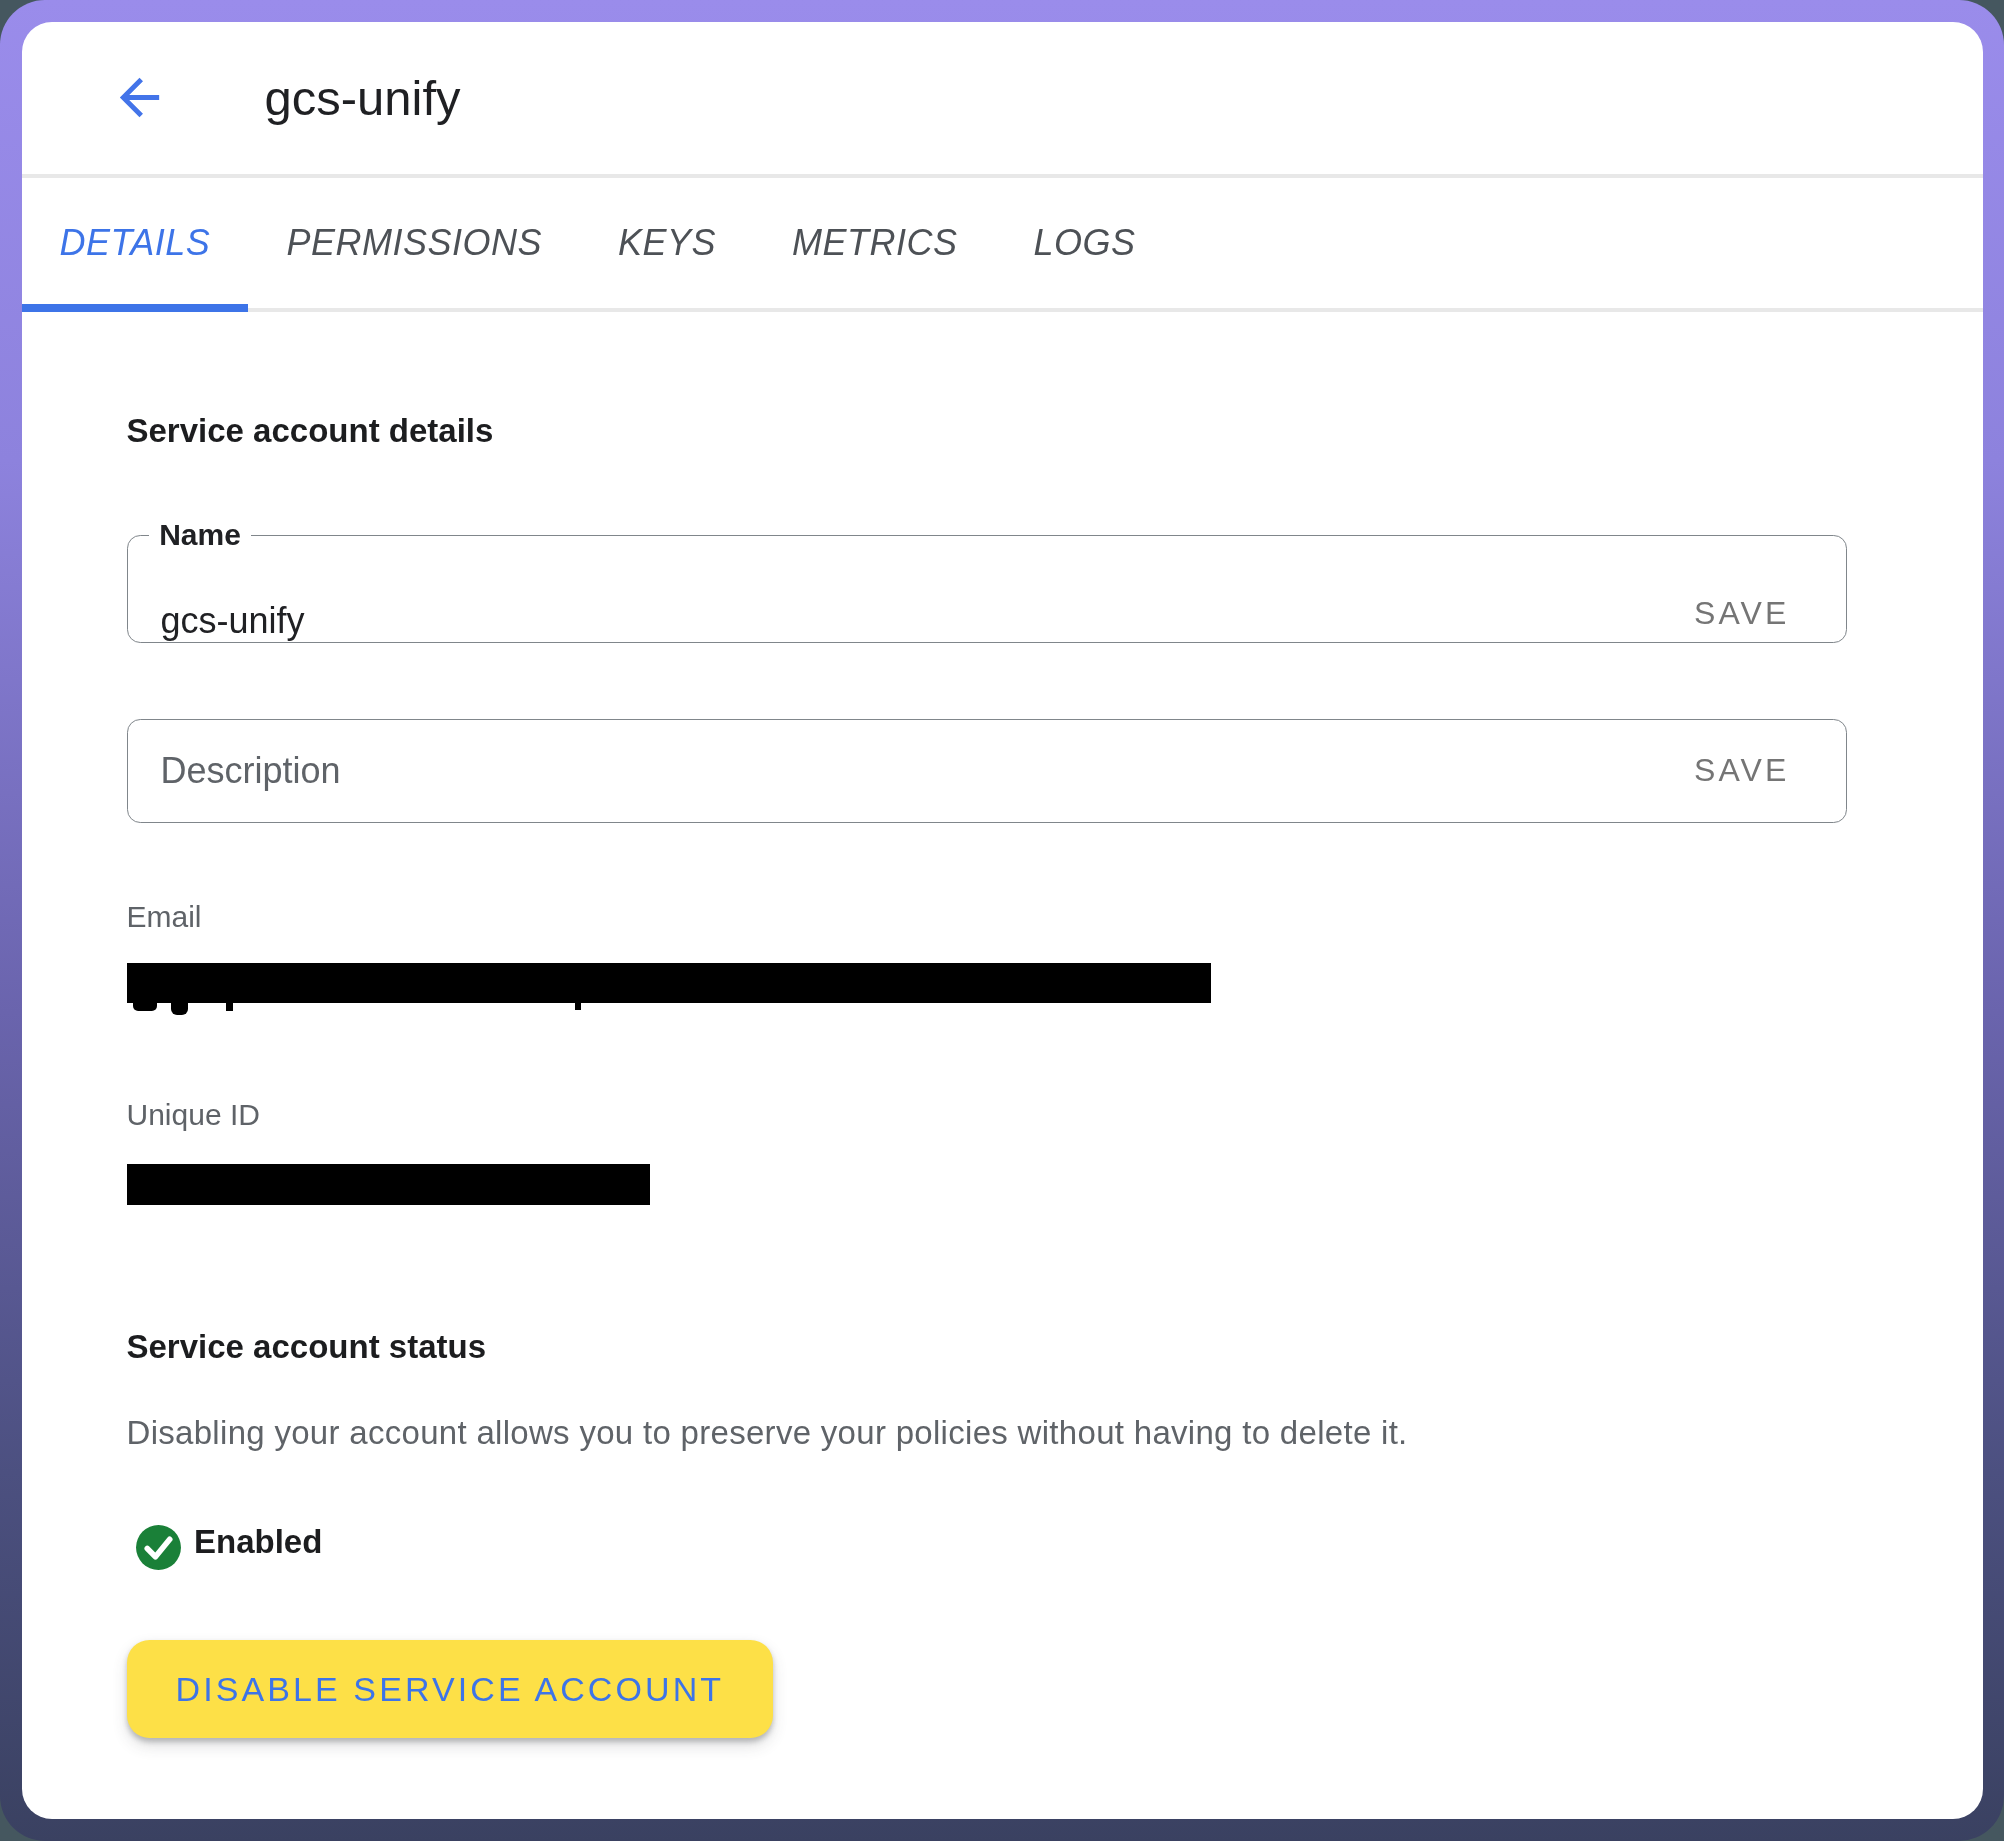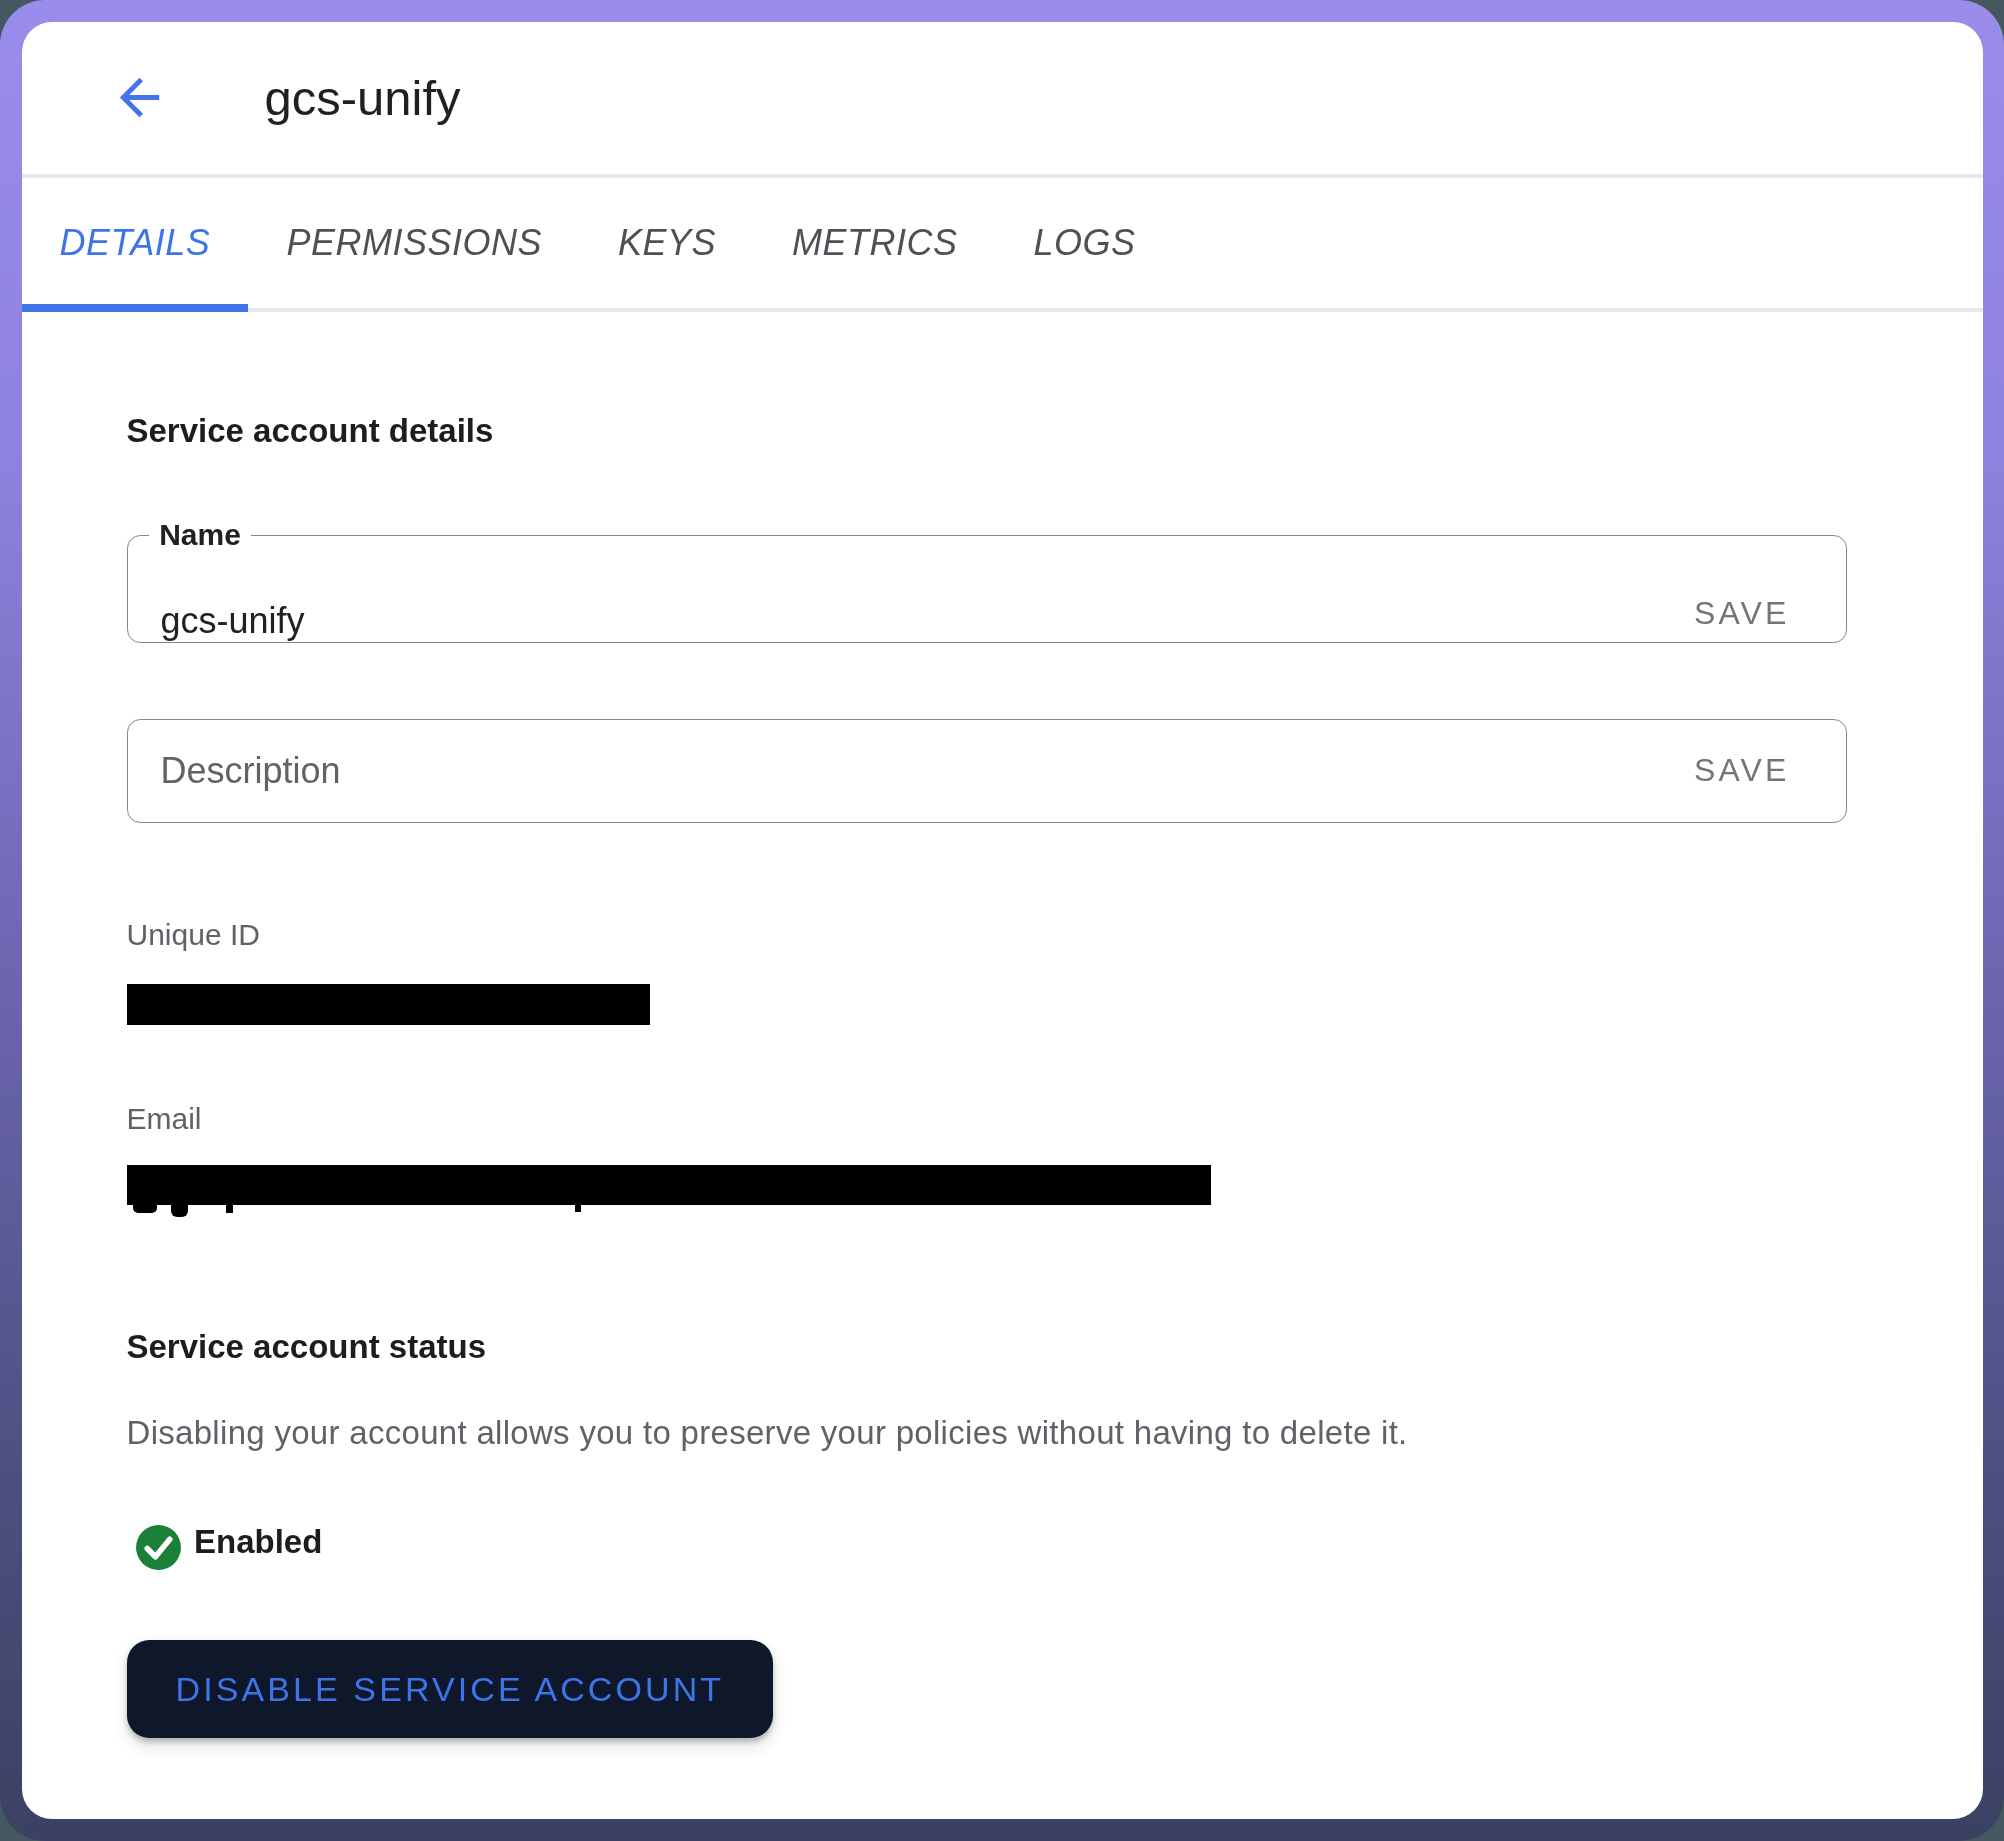--- a/index.html
+++ b/index.html
@@ -123,21 +123,21 @@
   .enabled-row svg { width: 49px; height: 49px; display: block; }
   .enabled-label {
     margin-left: 11.3px;
     font-size: 33px; font-weight: 600; color: #1c1d1f;
   }
 
   .disable-btn {
     margin-top: 68px;
     display: inline-flex; align-items: center;
     height: 98px; padding: 0 49px;
-    background: #0f172a;
+    background: #fde047;
     border: none; border-radius: 22.5px;
     box-shadow: 0 3.1px 5.1px rgba(60,64,67,0.28), 0 7.2px 15.3px rgba(60,64,67,0.16);
     font-size: 34px; font-weight: 500; letter-spacing: 3.1px; color: #3d74e8;
     font-family: inherit; cursor: pointer;
   }
 </style>
 </head>
 <body>
 
 <div class="stage">
@@ -174,37 +174,37 @@
           <button class="save-btn">SAVE</button>
         </div>
 
         
         <div class="field desc-field">
           <div class="field-value placeholder" aria-label="Description">Description</div>
           <button class="save-btn">SAVE</button>
         </div>
 
         
-        <div class="readonly-group" style="margin-top:95px;">
-          <div class="readonly-label">Unique ID</div>
-          <div class="redaction-bar uid"></div>
-        </div>
-
-        
         <div class="readonly-group">
           <div class="readonly-label">Email</div>
           <div class="redaction-bar email">
             <span class="speck s1"></span>
             <span class="speck s2"></span>
             <span class="speck s3"></span>
             <span class="speck s4"></span>
           </div>
         </div>
 
         
+        <div class="readonly-group" style="margin-top:95px;">
+          <div class="readonly-label">Unique ID</div>
+          <div class="redaction-bar uid"></div>
+        </div>
+
+        
         <h2 class="section-heading status-heading">Service account status</h2>
         <p class="status-desc">Disabling your account allows you to preserve your policies without having to delete it.</p>
 
         <div class="enabled-row">
           <span>
             <svg viewBox="0 0 96 96">
               <circle cx="48" cy="48" r="44" fill="#1a8038"></circle>
               <path d="M26 50 L42 66 L70 32" fill="none" stroke="#ffffff" stroke-width="11" stroke-linecap="round" stroke-linejoin="round"></path>
             </svg>
           </span>

